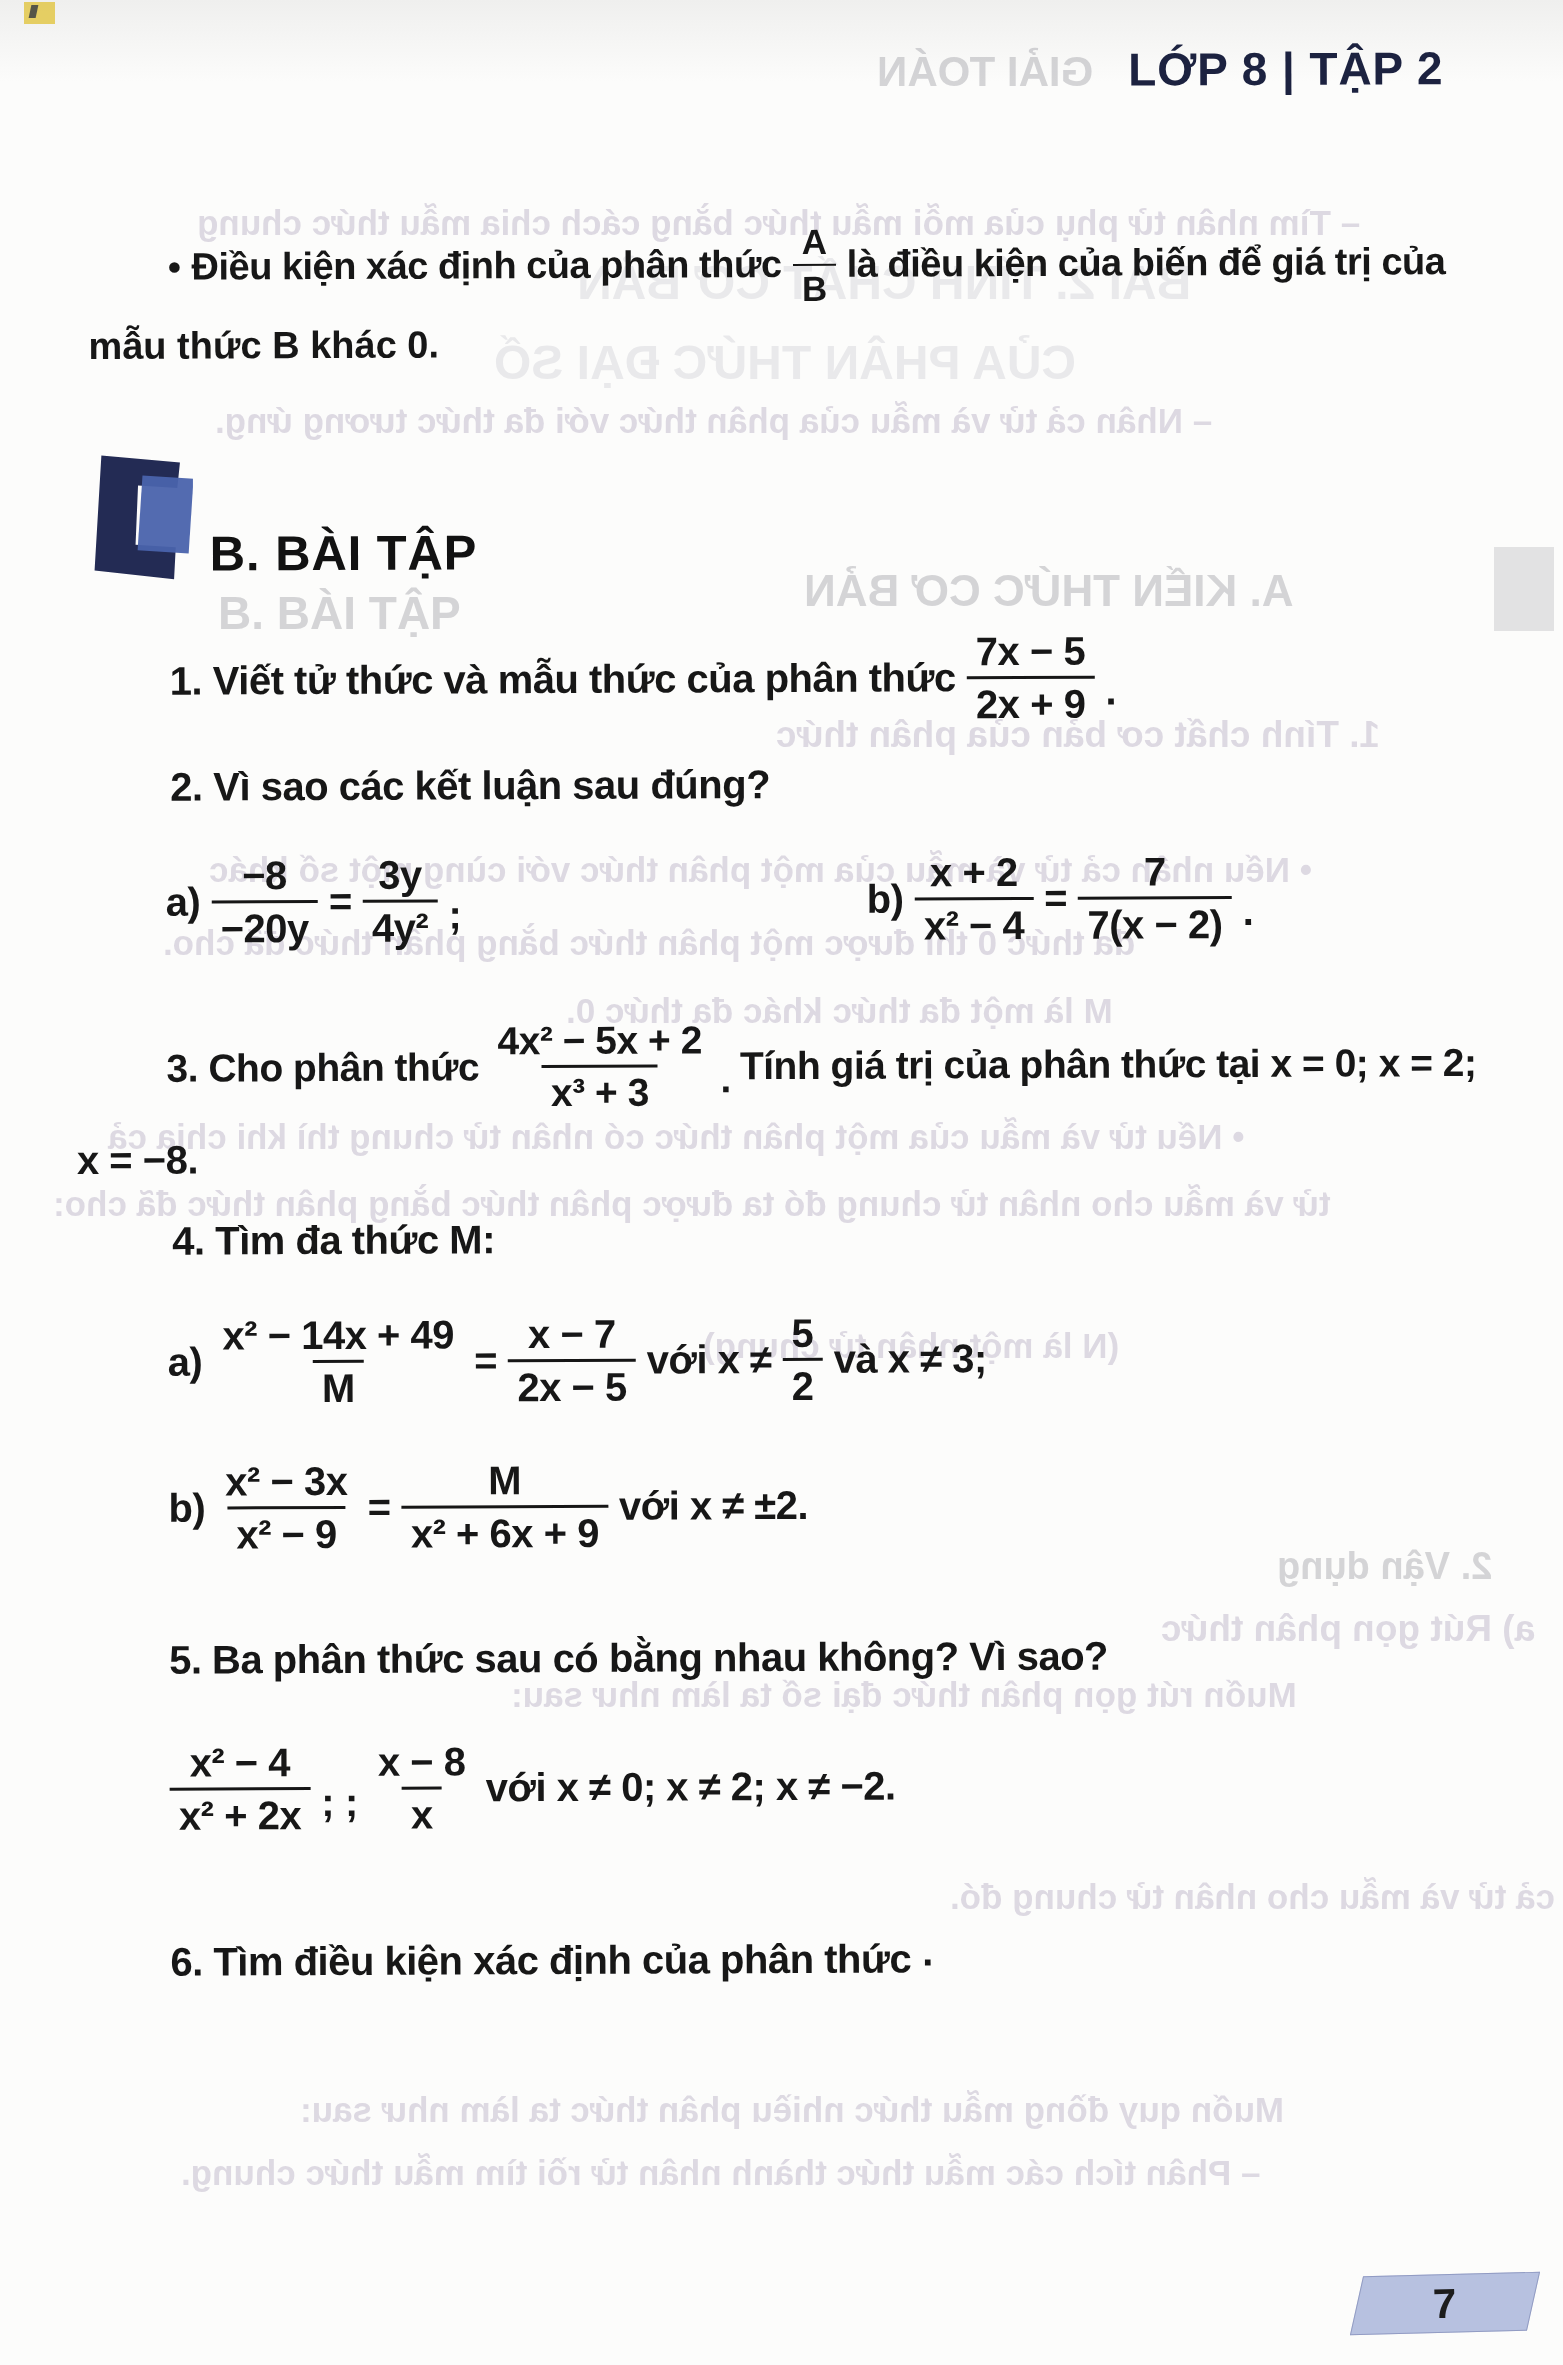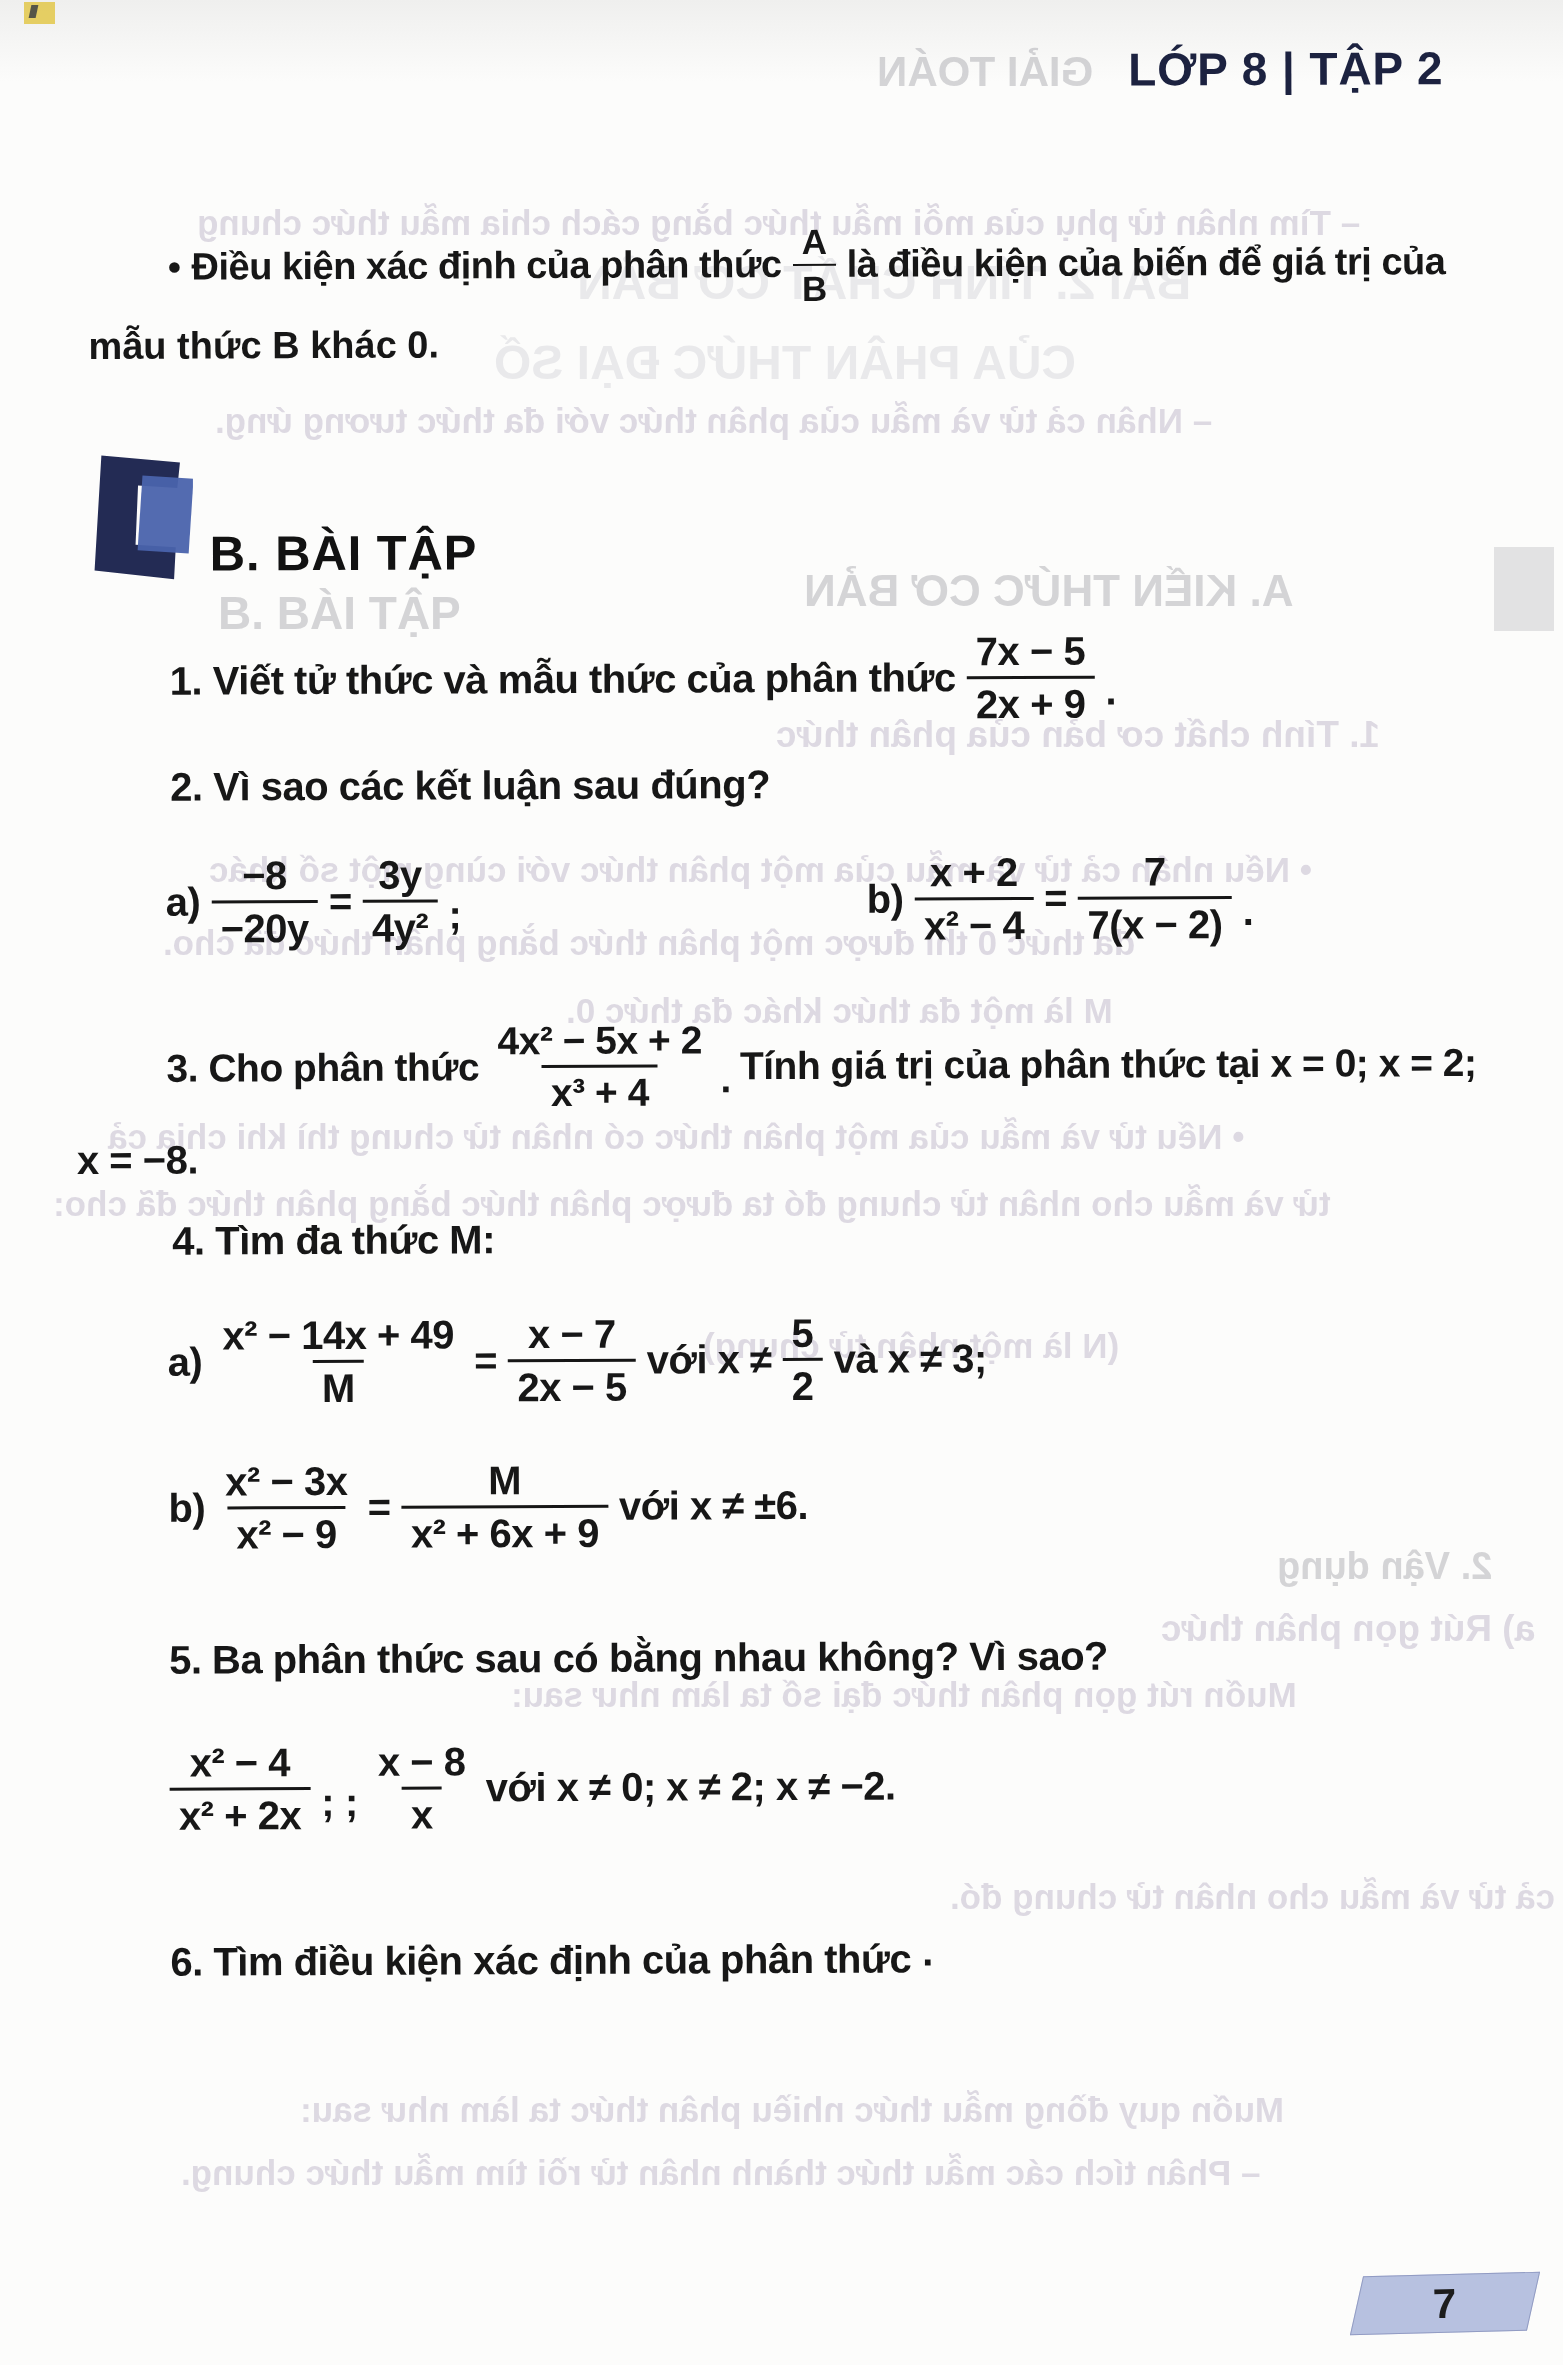--- a/index.html
+++ b/index.html
@@ -149,21 +149,21 @@
         <span class="num">7</span>
         <span class="den">7(x − 2)</span>
       </span>
       <span class="tail">.</span>
     </div>
 
     <div class="row" style="top:1018px;left:167px;gap:9.2px;font-size:39px">
       <span>3. Cho phân thức</span>
       <span class="frac">
         <span class="num">4x² − 5x + 2</span>
-        <span class="den">x³ + 4</span>
+        <span class="den">x³ + 3</span>
       </span>
       <span class="tail">.</span>
       <span>Tính giá trị của phân thức tại x = 0; x = 2;</span>
     </div>
     <div class="hrow" style="top:1135px;left:77px">x = −8.</div>
 
     <div class="hrow" style="top:1216px;left:172px">4. Tìm đa thức M:</div>
     <div class="row" style="top:1311px;left:167px">
       <span>a)</span>
       <span class="frac">
@@ -186,21 +186,21 @@
       <span>b)</span>
       <span class="frac">
         <span class="num">x² − 3x</span>
         <span class="den">x² − 9</span>
       </span>
       <span>=</span>
       <span class="frac">
         <span class="num">M</span>
         <span class="den">x² + 6x + 9</span>
       </span>
-      <span>với x ≠ ±6.</span>
+      <span>với x ≠ ±2.</span>
     </div>
 
     <div class="hrow" style="top:1635px;left:167px">5. Ba phân thức sau có bằng nhau không? Vì sao?</div>
     <div class="row" style="top:1738px;left:167px">
       <span class="frac">
         <span class="num">x² − 4</span>
         <span class="den">x² + 2x</span>
       </span>
       <span class="tail">;</span>
       <span class="tail">;</span>

